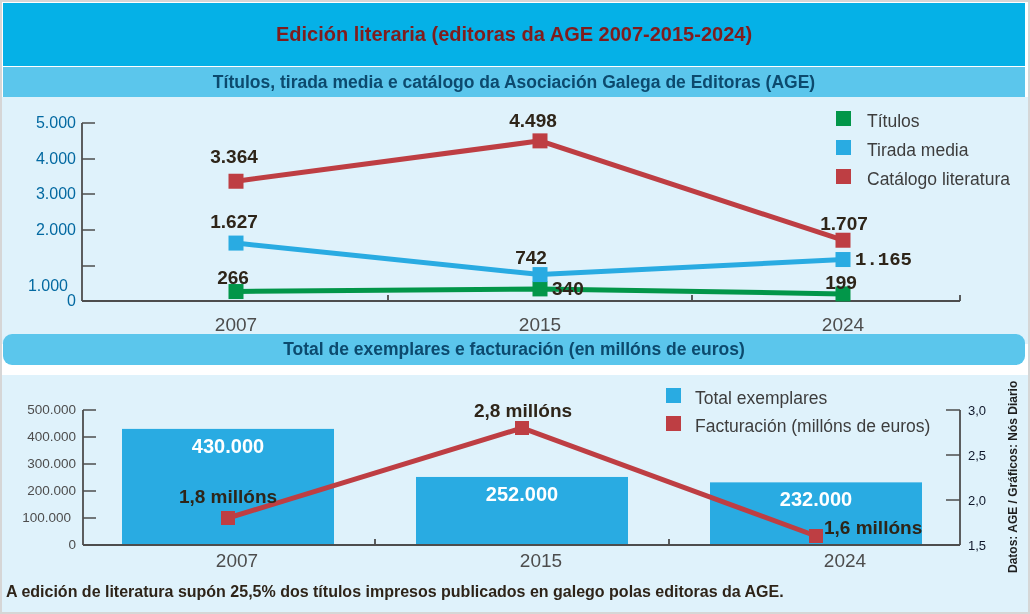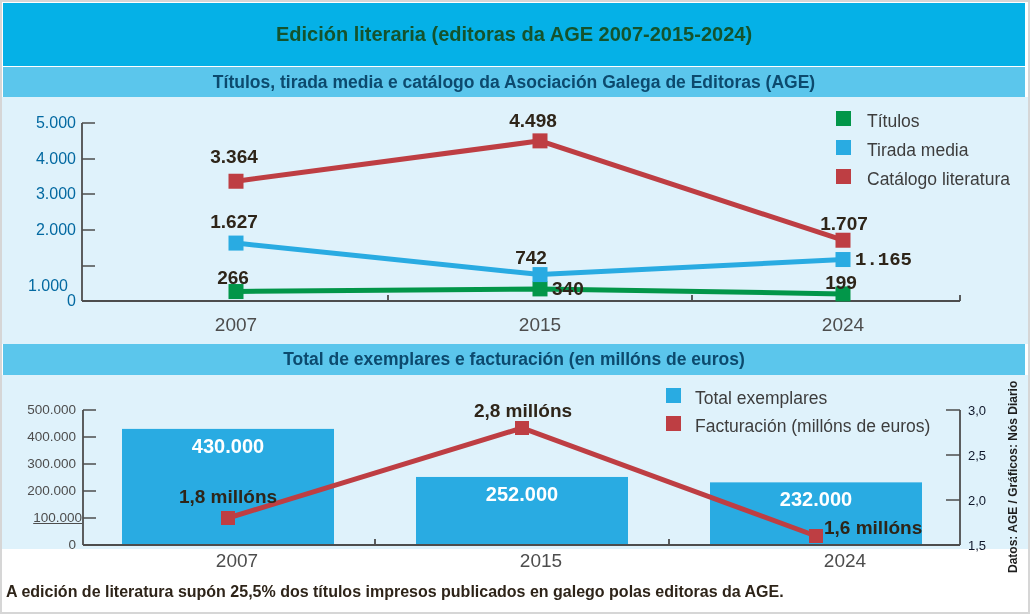--- a/index.html
+++ b/index.html
@@ -1,26 +1,26 @@
 <!DOCTYPE html>
 <html><head>
 <meta charset="utf-8">
 <style>
   html,body{margin:0;padding:0;background:#ffffff;font-family:"Liberation Sans",sans-serif;}
   .frame{position:relative;width:1026px;height:610px;border:2px solid #d6d6d6;background:#ffffff;overflow:hidden;}
   .abs{position:absolute;}
   .main-header{left:1px;top:1px;width:1022px;height:63px;background:#05b1e7;display:flex;align-items:center;justify-content:center;}
-  .main-header span{color:#14532d;font-weight:bold;font-size:20px;}
+  .main-header span{color:#7f1d1d;font-weight:bold;font-size:20px;}
   .band{left:1px;width:1022px;background:#5bc6ec;display:flex;align-items:center;justify-content:center;}
   .band span{color:#0c4a6e;font-weight:bold;font-size:17.5px;}
   .band1{top:65px;height:30px;}
-  .band2{top:342px;height:31px;}
+  .band2{top:332px;height:31px;border-radius:9px;}
   .chartbg{left:0;width:1026px;background:#dff2fb;}
   .c1{top:95px;height:247px;}
-  .c2{top:373px;height:174px;}
+  .c2{top:373px;height:240px;}
   .c1 svg,.c2 svg{position:absolute;left:0;top:0;}
   .pl{position:absolute;font-weight:bold;font-size:19px;color:#2e2519;white-space:nowrap;line-height:1;}
   .plc{transform:translateX(-50%);}
   .ytick{position:absolute;width:62px;text-align:right;font-size:16px;color:#0369a1;line-height:1.1;}
   .ytick2{position:absolute;width:60px;text-align:right;font-size:13.5px;color:#4d4d4d;line-height:1.1;}
   .rtick{position:absolute;font-size:13px;color:#0f172a;line-height:1.1;}
   .cat{position:absolute;transform:translateX(-50%);font-size:19px;color:#4d4d4d;line-height:1;white-space:nowrap;}
   .barlabel{position:absolute;transform:translateX(-50%);font-weight:bold;font-size:20px;color:#ffffff;line-height:1;white-space:nowrap;}
   .legend{position:absolute;display:flex;flex-direction:column;}
   .lrow{display:flex;}
@@ -130,21 +130,21 @@
           <rect x="219" y="136" width="14" height="14" fill="#be3e43"></rect>
           <rect x="513" y="46.000000000000014" width="14" height="14" fill="#be3e43"></rect>
           <rect x="807" y="154" width="14" height="14" fill="#be3e43"></rect>
         </g>
     </svg>
 
     <div class="ytick2" style="left:14px;top:28px;">500.000</div>
     <div class="ytick2" style="left:14px;top:55px;">400.000</div>
     <div class="ytick2" style="left:14px;top:82px;">300.000</div>
     <div class="ytick2" style="left:14px;top:109px;">200.000</div>
-    <div class="ytick2" style="left:20px;top:136px;text-decoration:underline;">100.000</div>
+    <div class="ytick2" style="left:9px;top:136px;">100.000</div>
     <div class="ytick2" style="left:14px;top:163px;">0</div>
 
     <div class="rtick" style="left:966px;top:29px;">3,0</div>
     <div class="rtick" style="left:966px;top:74px;">2,5</div>
     <div class="rtick" style="left:966px;top:119px;">2,0</div>
     <div class="rtick" style="left:966px;top:164px;">1,5</div>
 
     <div class="cat" style="left:235px;top:176px;">2007</div>
     <div class="cat" style="left:539px;top:176px;">2015</div>
     <div class="cat" style="left:843px;top:176px;">2024</div>

